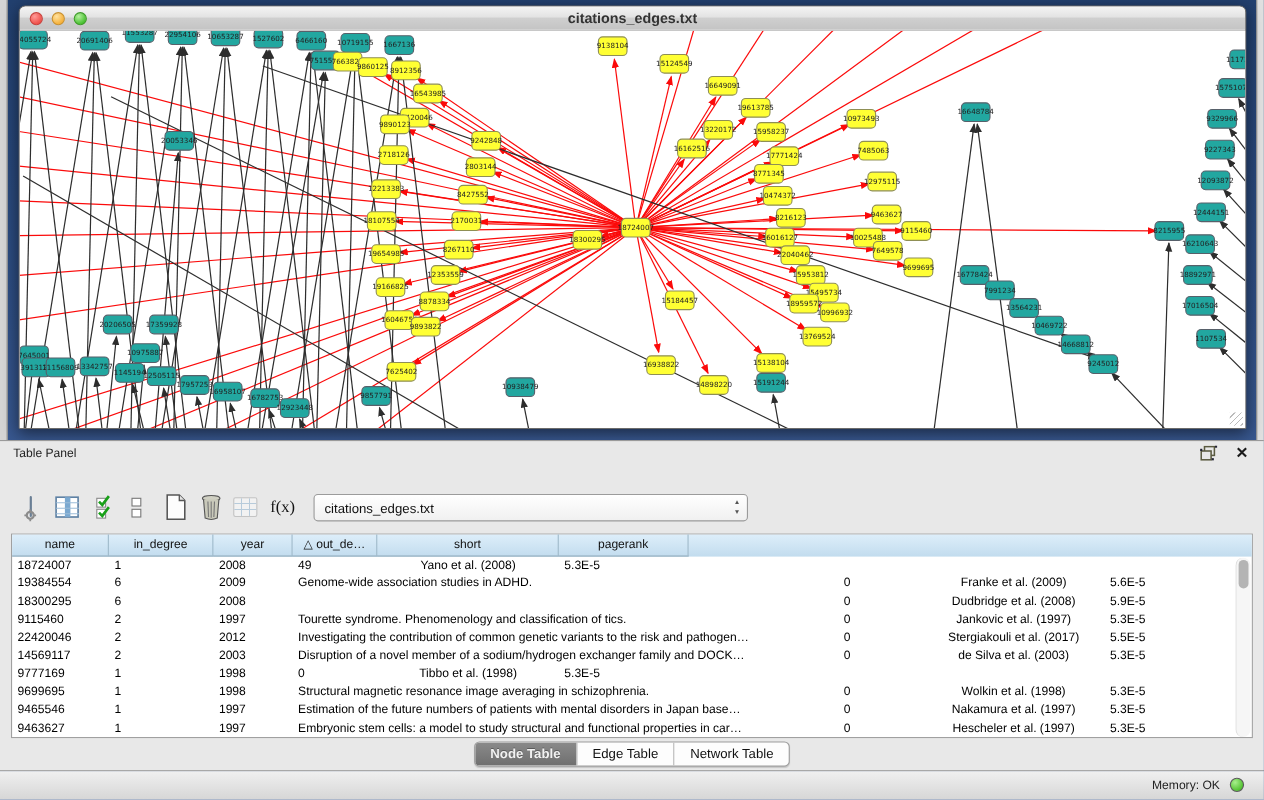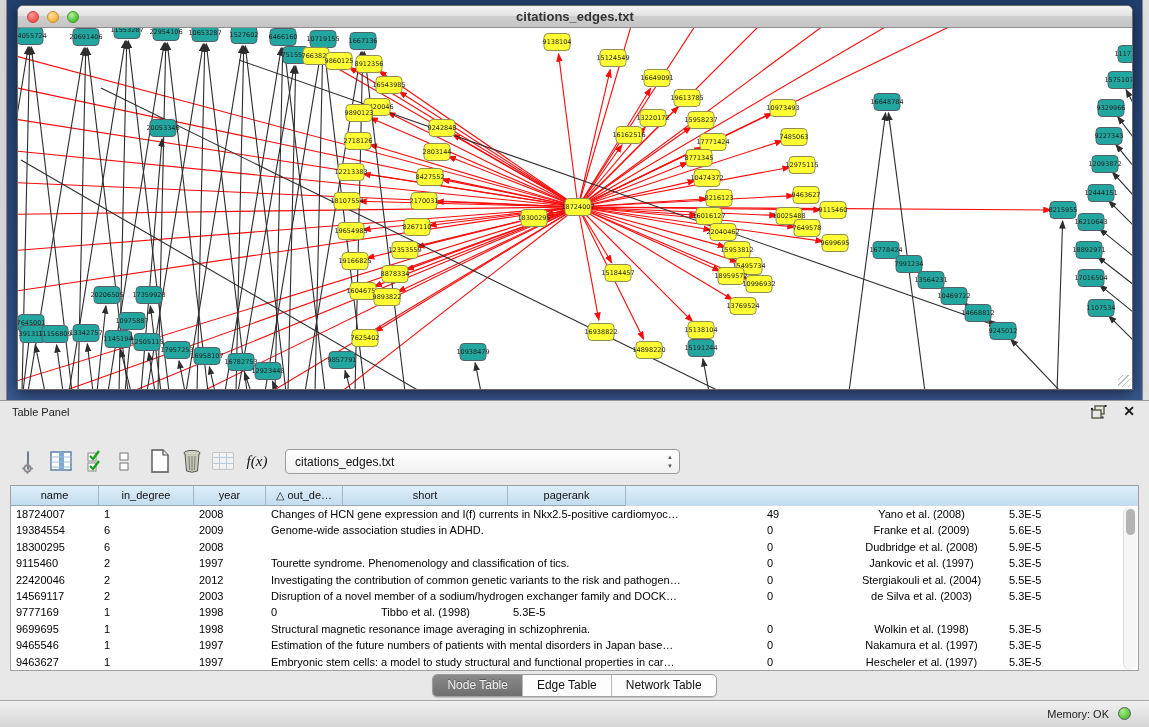--- a/index.html
+++ b/index.html
@@ -38,21 +38,21 @@
   .table-panel { position:absolute; left:0; top:400px; width:1149px; height:300px;
     background:#e8e8e8; border-top:1px solid #9a9a9a; }
   .panel-header { position:relative; height:23px; }
   .panel-title { position:absolute; left:12px; top:5px; font-size:11px; color:#222; }
   .float-btn { position:absolute; right:42px; top:4px; width:16px; height:14px; cursor:default; }
   .close-btn { position:absolute; right:14px; top:2px; font-size:14px; font-weight:bold; color:#1a1a1a; }
 
   .toolbar { position:absolute; left:0; top:40px; width:1149px; height:40px; }
   .tool-btn { position:absolute; top:6px; width:28px; height:28px; display:flex;
     align-items:center; justify-content:center; }
-  .fx { font-family:"Liberation Serif",serif; font-style:italic; font-size:15px; color:#111; }
+  .fx { font-family:"Liberation Serif",serif; font-size:15px; color:#111; }
 
   .combo { position:absolute; left:285px; top:8px; width:395px; height:25px;
     border:1px solid #9b9b9b; border-radius:4px;
     background:linear-gradient(180deg,#ffffff,#f0f0f0); box-shadow:inset 0 1px 0 #fff; }
   .combo-text { position:absolute; left:9px; top:5px; font-size:12px; color:#111; }
   .combo-stepper { position:absolute; right:6px; top:3px; font-size:6px; line-height:9px;
     color:#555; text-align:center; }
 
   .table-wrap { position:absolute; left:10px; top:84px; width:1129px; height:186px;
     background:#fff; border:1px solid #a0a0a0; }
@@ -70,21 +70,21 @@
     background:#f6f6f6; border-left:1px solid #ddd; border-radius:7px; }
   .vthumb { position:absolute; left:2px; top:2px; width:9px; height:26px;
     background:#b4b4b4; border-radius:5px; }
 
   .tabs { position:absolute; left:0; top:273px; width:1149px; height:24px; text-align:center; }
   .seg { display:inline-flex; border:1px solid #9d9d9d; border-radius:5px; overflow:hidden;
     background:#fdfdfd; box-shadow:0 1px 1px rgba(0,0,0,.15); }
   .tab { font-size:12px; color:#111; padding:3px 14px 4px; border-right:1px solid #b8b8b8; }
   .tab:last-child { border-right:none; }
   .tab.active { background:linear-gradient(180deg,#8a8a8a,#6f6f6f); color:#f2f2f2;
-    text-shadow:0 -1px 0 rgba(0,0,0,.3); }
+    text-shadow:0 -1px 0 rgba(0,0,0,.3);font-weight:bold; }
 
   
   .status-bar { position:absolute; left:0; top:700px; width:1149px; height:27px;
     background:linear-gradient(180deg,#f0f0f0,#d6d6d6); border-top:1px solid #a8a8a8; }
   .mem-label { position:absolute; right:40px; top:7px; font-size:11px; color:#222; }
   .mem-led { position:absolute; right:18px; top:6px; width:13px; height:13px; border-radius:50%;
     background:radial-gradient(circle at 35% 30%,#a8ef8c,#4fc02e 75%); border:1px solid #5a5a5a; }
 
   
   .grid-icon { width:22px; height:18px; border:1px solid #6a7f95; background:
@@ -746,21 +746,20 @@
         <span class="th" style="width: 72px;">year</span>
         <span class="th" style="width: 77px;">△ out_de…</span>
         <span class="th" style="width: 165px;">short</span>
         <span class="th" style="width: 118px;">pagerank</span>
       </div>
     <div class="tbody" id="tbody">
         <div class="tr">
           <span class="td" style="width: 88px;">18724007</span>
           <span class="td" style="width: 95px;">1</span>
           <span class="td" style="width: 72px;">2008</span>
-          <span class="td" style="width: 496px;">Changes of HCN gene expression and I(f) currents in Nkx2.5-positive cardiomyoc…</span>
           <span class="td" style="width: 77px;">49</span>
           <span class="td c-center" style="width: 165px;">Yano et al. (2008)</span>
           <span class="td" style="width: 118px;">5.3E-5</span>
         </div>
         <div class="tr">
           <span class="td" style="width: 88px;">19384554</span>
           <span class="td" style="width: 95px;">6</span>
           <span class="td" style="width: 72px;">2009</span>
           <span class="td" style="width: 496px;">Genome-wide association studies in ADHD.</span>
           <span class="td" style="width: 77px;">0</span>
@@ -784,21 +783,21 @@
           <span class="td" style="width: 77px;">0</span>
           <span class="td c-center" style="width: 165px;">Jankovic et al. (1997)</span>
           <span class="td" style="width: 118px;">5.3E-5</span>
         </div>
         <div class="tr">
           <span class="td" style="width: 88px;">22420046</span>
           <span class="td" style="width: 95px;">2</span>
           <span class="td" style="width: 72px;">2012</span>
           <span class="td" style="width: 496px;">Investigating the contribution of common genetic variants to the risk and pathogen…</span>
           <span class="td" style="width: 77px;">0</span>
-          <span class="td c-center" style="width: 165px;">Stergiakouli et al. (2004)</span>
+          <span class="td c-center" style="width: 165px;">Stergiakouli et al. (2017)</span>
           <span class="td" style="width: 118px;">5.5E-5</span>
         </div>
         <div class="tr">
           <span class="td" style="width: 88px;">14569117</span>
           <span class="td" style="width: 95px;">2</span>
           <span class="td" style="width: 72px;">2003</span>
           <span class="td" style="width: 496px;">Disruption of a novel member of a sodium/hydrogen exchanger family and DOCK…</span>
           <span class="td" style="width: 77px;">0</span>
           <span class="td c-center" style="width: 165px;">de Silva et al. (2003)</span>
           <span class="td" style="width: 118px;">5.3E-5</span>

